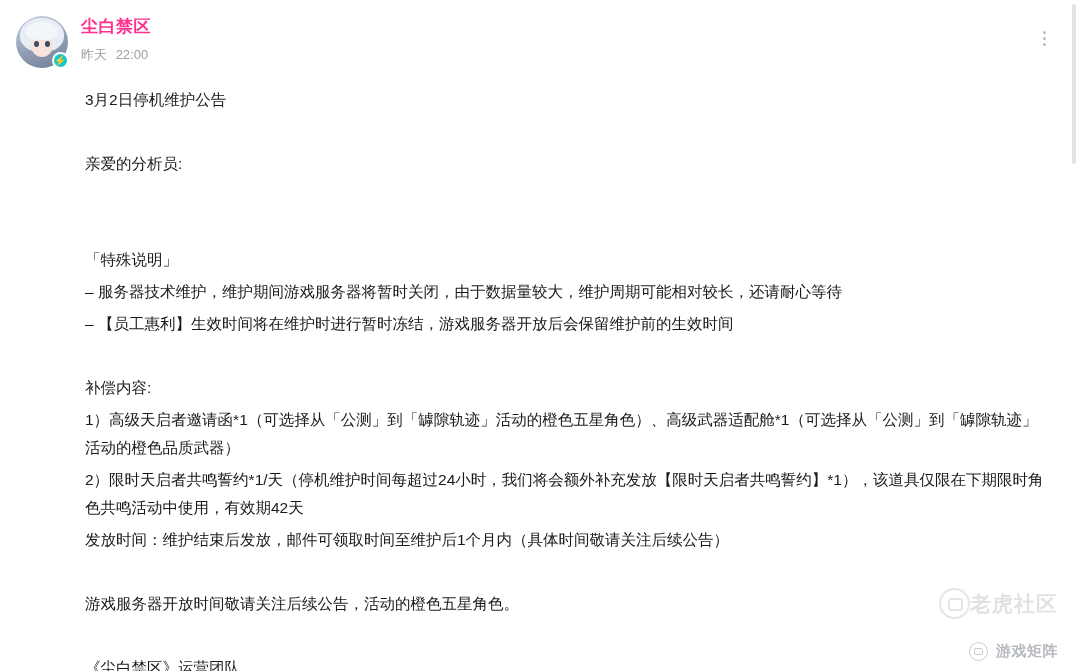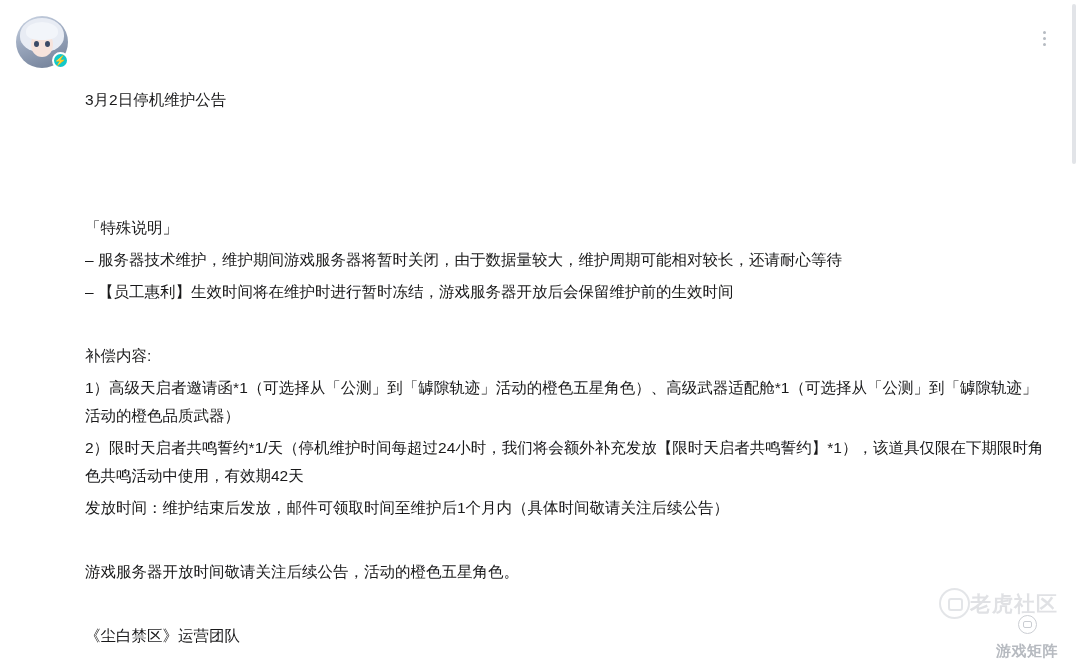--- a/index.html
+++ b/index.html
@@ -193,21 +193,20 @@
   }
   .wm-bottom {
     position: absolute;
     right: 22px;
     bottom: 10px;
     display: flex;
     align-items: center;
     gap: 8px;
     opacity: 0.75;
     pointer-events: none;
-    flex-direction: column;
   }
   .wm-bottom .circle {
     width: 17px;
     height: 17px;
     border-radius: 50%;
     border: 1.5px solid #b9bdc4;
     position: relative;
   }
   .wm-bottom .circle::after {
     content: "";
@@ -255,31 +254,39 @@
       <div class="avatar">
         <div class="hair"></div>
         <div class="face"></div>
         <div class="bang"></div>
         <div class="eye-l"></div>
         <div class="eye-r"></div>
       </div>
       <div class="badge">⚡</div>
     </div>
 
+    <div class="head-text">
+      <div class="author">尘白禁区</div>
+      <div class="meta">
+        <span>昨天</span>
+        <span class="time">22:00</span>
+      </div>
+    </div>
 
     <div class="more-btn">
       <i></i>
       <i></i>
       <i></i>
     </div>
   </div>
 
   <div class="body" id="post-body">
       <p>3月2日停机维护公告</p>
       <p class="blank"></p>
+      <p>亲爱的分析员:</p>
       <p class="blank"></p>
       <p class="blank"></p>
       <p>「特殊说明」</p>
       <p>– 服务器技术维护，维护期间游戏服务器将暂时关闭，由于数据量较大，维护周期可能相对较长，还请耐心等待</p>
       <p>– 【员工惠利】生效时间将在维护时进行暂时冻结，游戏服务器开放后会保留维护前的生效时间</p>
       <p class="blank"></p>
       <p>补偿内容:</p>
       <p>1）高级天启者邀请函*1（可选择从「公测」到「罅隙轨迹」活动的橙色五星角色）、高级武器适配舱*1（可选择从「公测」到「罅隙轨迹」活动的橙色品质武器）</p>
       <p>2）限时天启者共鸣誓约*1/天（停机维护时间每超过24小时，我们将会额外补充发放【限时天启者共鸣誓约】*1），该道具仅限在下期限时角色共鸣活动中使用，有效期42天</p>
       <p>发放时间：维护结束后发放，邮件可领取时间至维护后1个月内（具体时间敬请关注后续公告）</p>

